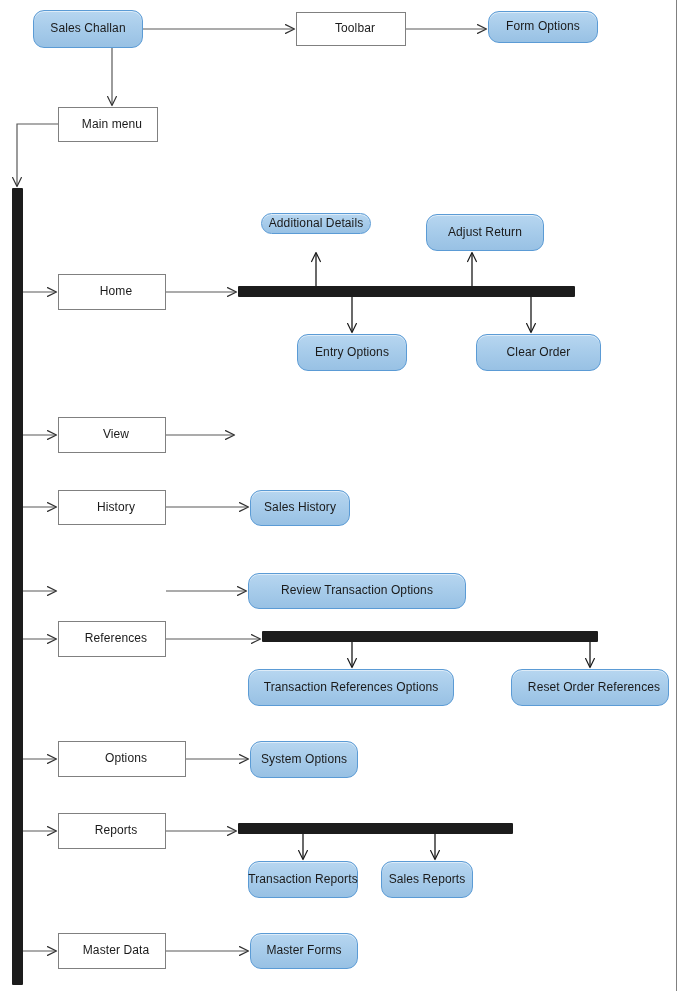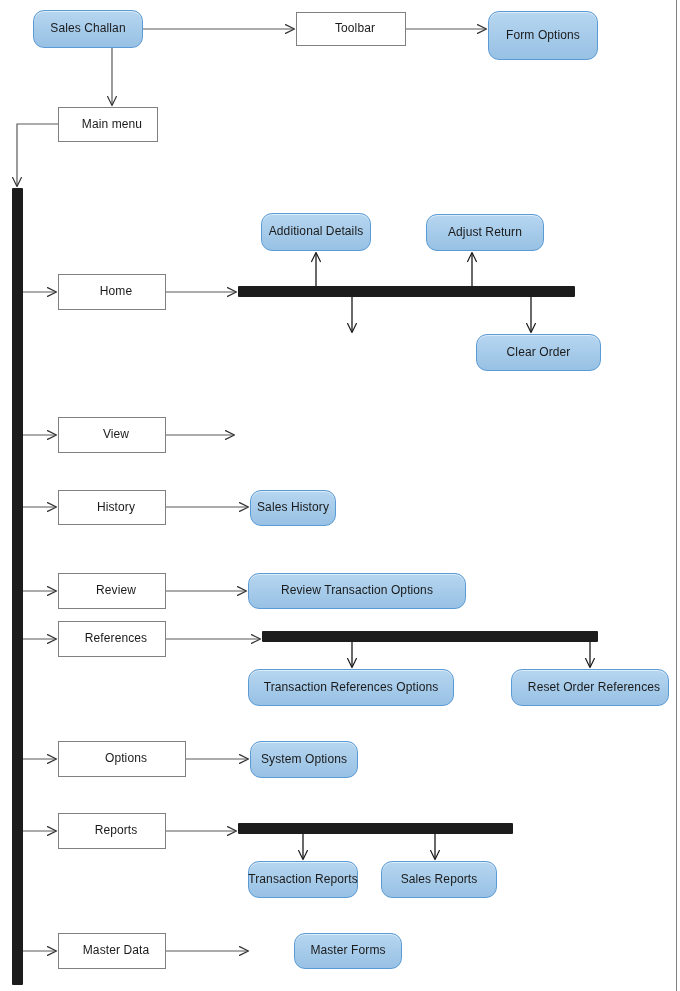--- a/index.html
+++ b/index.html
@@ -158,57 +158,57 @@
 
   <div class="bar vertical" id="bar-main-spine" style="left: 12px; top: 188px; width: 11px; height: 797px; background: rgb(28, 28, 28);"></div>
   <div class="bar horizontal" id="bar-home-fork" style="left: 238px; top: 286px; width: 337px; height: 11px; background: rgb(28, 28, 28);"></div>
   <div class="bar horizontal" id="bar-references-fork" style="left: 262px; top: 631px; width: 336px; height: 11px; background: rgb(28, 28, 28);"></div>
   <div class="bar horizontal" id="bar-reports-fork" style="left: 238px; top: 823px; width: 275px; height: 11px; background: rgb(28, 28, 28);"></div>
 
   <div class="node rounded" id="node-sales-challan" style="left: 33px; top: 10px; width: 110px; height: 38px;">Sales Challan</div>
 
   <div class="node rect" id="node-toolbar" style="left: 296px; top: 12px; width: 110px; height: 34px;">Toolbar</div>
 
-  <div class="node rounded" id="node-form-options" style="left: 488px; top: 11px; width: 110px; height: 49px;">Form Options</div>
+  <div class="node rounded" id="node-form-options" style="left: 488px; top: 11px; width: 110px; height: 32px;">Form Options</div>
 
   <div class="node rect" id="node-main-menu" style="left: 58px; top: 107px; width: 100px; height: 35px;">Main menu</div>
 
   <div class="node rect" id="node-home" style="left: 58px; top: 274px; width: 108px; height: 36px;">Home</div>
 
-  <div class="node rounded" id="node-additional-details" style="left: 261px; top: 213px; width: 110px; height: 38px;">Additional Details</div>
+  <div class="node rounded" id="node-additional-details" style="left: 261px; top: 213px; width: 110px; height: 21px;">Additional Details</div>
 
   <div class="node rounded" id="node-adjust-return" style="left: 426px; top: 214px; width: 118px; height: 37px;">Adjust Return</div>
 
+  <div class="node rounded" id="node-entry-options" style="left: 297px; top: 334px; width: 110px; height: 37px;">Entry Options</div>
 
   <div class="node rounded" id="node-clear-order" style="left: 476px; top: 334px; width: 125px; height: 37px;">Clear Order</div>
 
   <div class="node rect" id="node-view" style="left: 58px; top: 417px; width: 108px; height: 36px;">View</div>
 
 
   <div class="node rect" id="node-history" style="left: 58px; top: 490px; width: 108px; height: 35px;">History</div>
 
-  <div class="node rounded" id="node-sales-history" style="left: 250px; top: 490px; width: 86px; height: 36px;">Sales History</div>
-
-  <div class="node rect" id="node-review" style="left: 58px; top: 573px; width: 108px; height: 36px;">Review</div>
+  <div class="node rounded" id="node-sales-history" style="left: 250px; top: 490px; width: 100px; height: 36px;">Sales History</div>
+
 
   <div class="node rounded" id="node-review-transaction-options" style="left: 248px; top: 573px; width: 218px; height: 36px;">Review Transaction Options</div>
 
   <div class="node rect" id="node-references" style="left: 58px; top: 621px; width: 108px; height: 36px;">References</div>
 
   <div class="node rounded" id="node-transaction-references-options" style="left: 248px; top: 669px; width: 206px; height: 37px;">Transaction References Options</div>
 
   <div class="node rounded" id="node-reset-order-references" style="left: 511px; top: 669px; width: 158px; height: 37px; padding-left: 8px;">Reset Order References</div>
 
   <div class="node rect" id="node-options" style="left: 58px; top: 741px; width: 128px; height: 36px;">Options</div>
 
   <div class="node rounded" id="node-system-options" style="left: 250px; top: 741px; width: 108px; height: 37px;">System Options</div>
 
   <div class="node rect" id="node-reports" style="left: 58px; top: 813px; width: 108px; height: 36px;">Reports</div>
 
   <div class="node rounded" id="node-transaction-reports" style="left: 248px; top: 861px; width: 110px; height: 37px;">Transaction Reports</div>
 
-  <div class="node rounded" id="node-sales-reports" style="left: 381px; top: 861px; width: 116px; height: 37px;">Sales Reports</div>
+  <div class="node rounded" id="node-sales-reports" style="left: 381px; top: 861px; width: 92px; height: 37px;">Sales Reports</div>
 
   <div class="node rect" id="node-master-data" style="left: 58px; top: 933px; width: 108px; height: 36px;">Master Data</div>
 
-  <div class="node rounded" id="node-master-forms" style="left: 250px; top: 933px; width: 108px; height: 36px; margin-left: 44px;">Master Forms</div>
+  <div class="node rounded" id="node-master-forms" style="left: 250px; top: 933px; width: 108px; height: 36px;">Master Forms</div>
 
 </div>
 
 </body></html>

